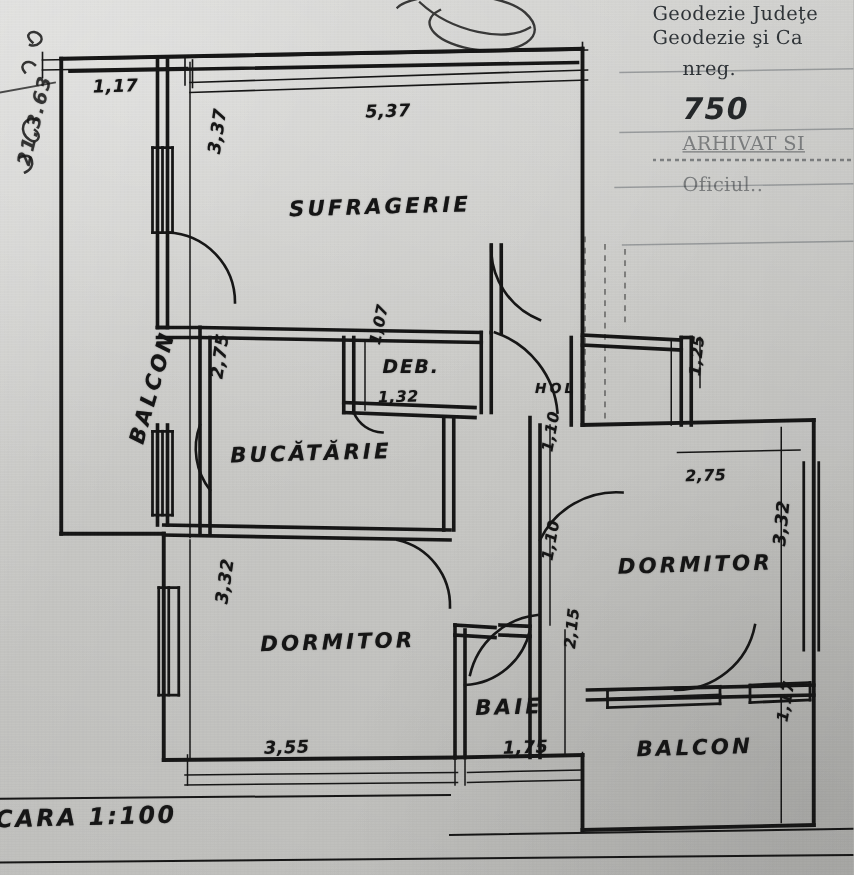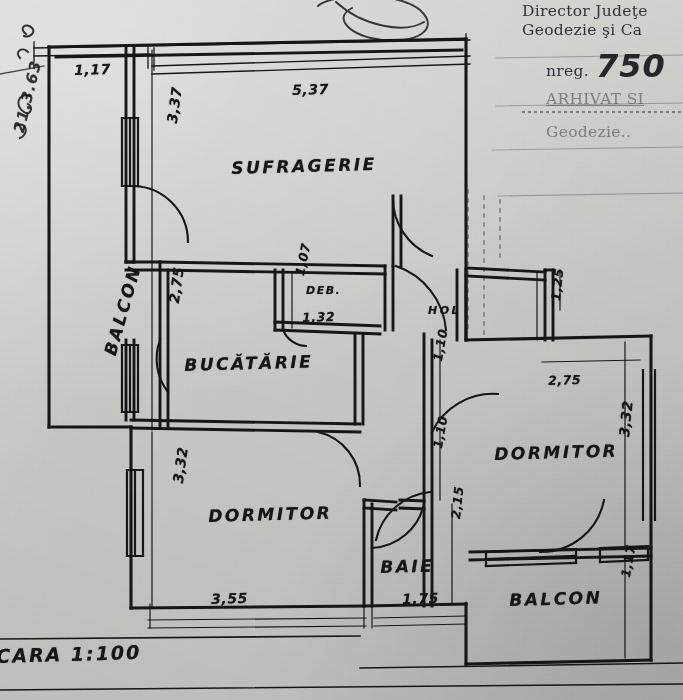--- a/index.html
+++ b/index.html
@@ -79,21 +79,21 @@
     display: flex;
     align-items: baseline;
     gap: 7px;
     white-space: nowrap;
   }
   .stamp-indent { padding-left: 24px; }
   .stamp-hand {
     font-family: "DejaVu Sans", sans-serif;
     font-style: italic;
     font-weight: 700;
-    font-size: 32px;
+    font-size: 24px;
     color: #15181b;
     letter-spacing: 1px;
     position: relative;
     top: 1px;
   }
   .stamp-dots {
     height: 2px;
     margin: 2px 0 3px 0;
     background-image: repeating-linear-gradient(90deg, #2a2f34 0px, #2a2f34 3px, transparent 3px, transparent 6px);
     opacity: .55;
@@ -317,21 +317,21 @@
         <path d="M 30 96 C 18 92 14 106 24 112 C 30 116 34 108 28 104"></path>
         <path d="M 16 126 C 26 120 30 134 20 138"></path>
       </g>
     </g>
   </svg>
 
   <div class="lbl room-label tilt" style="left:231px; top:158px;">SUFRAGERIE</div>
 
   <div class="lbl room-label tilt" style="left:184px; top:355px;">BUCĂTĂRIE</div>
 
-  <div class="lbl room-label" style="left:306px; top:284px; font-size:11px; letter-spacing:1.5px;">DEB.</div>
+  <div class="lbl room-label" style="left:306px; top:284px; font-size:15px; letter-spacing:1.5px;">DEB.</div>
 
   <div class="lbl room-label" style="left:428px; top:304px; font-size:11px;">HOL</div>
 
   <div class="lbl room-label tilt" style="left:208px; top:506px;">DORMITOR</div>
 
   <div class="lbl room-label tilt" style="left:494px; top:444px;">DORMITOR</div>
 
   <div class="lbl room-label tilt" style="left:380px; top:557px;">BAIE</div>
 
   <div class="lbl room-label tilt" style="left:509px; top:590px;">BALCON</div>
@@ -368,25 +368,25 @@
 
   <div class="lbl dim tilt" style="left:211px; top:591px;">3,55</div>
 
   <div class="lbl dim tilt" style="left:402px; top:591px;">1,75</div>
 
   <div class="lbl scale-label tilt" style="left:-4px; top:645px;">CARA 1:100</div>
 
   <div class="lbl" style="left:10px; top:130px; font-size:15px; transform: rotate(-76deg); transform-origin:left top; opacity:.85;">21.3.63</div>
 
   <div id="stamp">
-    <div class="stamp-line">Director Judeţe</div>
+    <div class="stamp-line">Geodezie Judeţe</div>
     <div class="stamp-line">Geodezie şi Ca</div>
-    <div class="stamp-row stamp-indent" style="margin-top:6px;">
+    <div class="stamp-row stamp-indent" style="margin-top:6px;flex-direction:column;">
       <span class="stamp-line">nreg.</span>
       <span class="stamp-hand">750</span>
     </div>
     <div class="stamp-line faint stamp-indent" style="margin-top:6px;text-decoration:underline;">ARHIVAT SI</div>
     <div class="stamp-dots"></div>
-    <div class="stamp-line faint stamp-indent" style="margin-top:10px;">Geodezie..</div>
+    <div class="stamp-line faint stamp-indent" style="margin-top:10px;">Oficiul..</div>
   </div>
 
   <div id="grain"></div>
 </div>
 
 </body></html>

